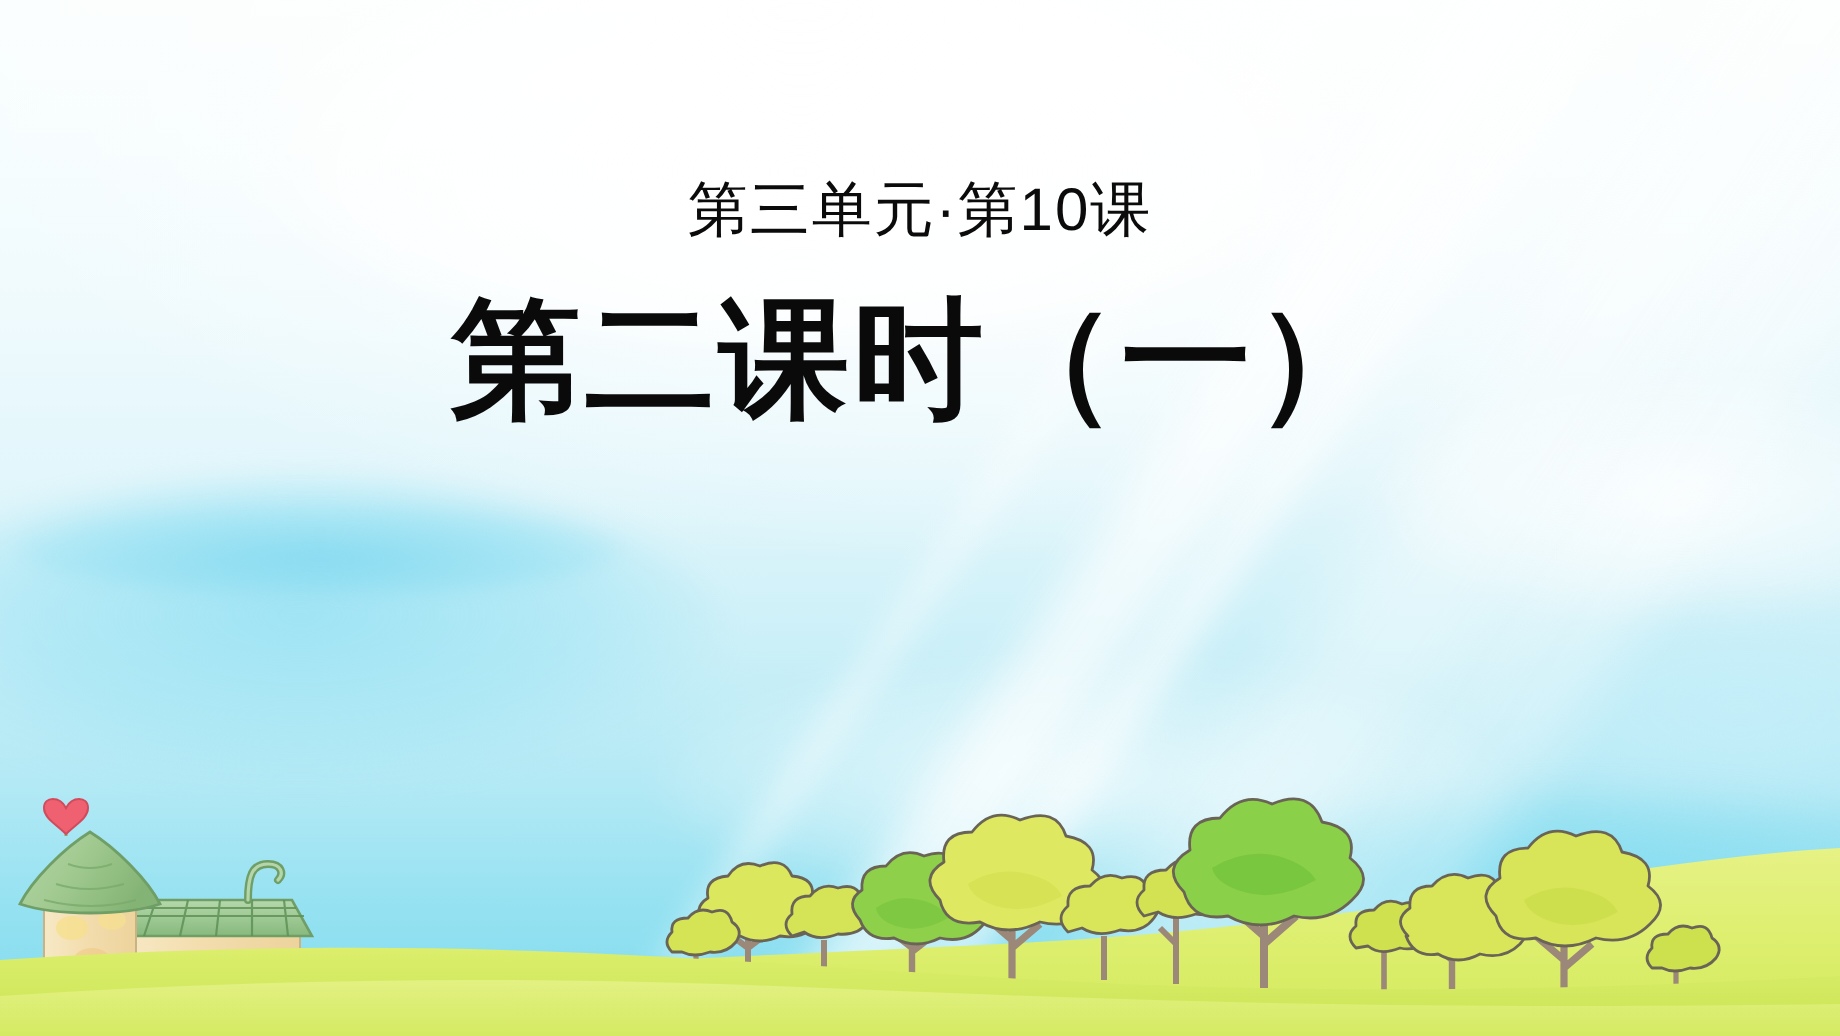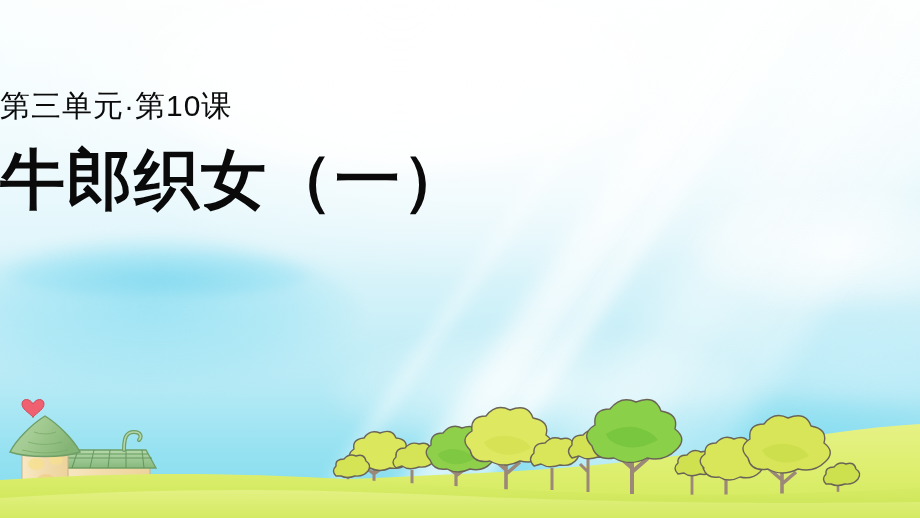--- a/index.html
+++ b/index.html
@@ -123,20 +123,21 @@
         rgba(126,219,240,0) 82%);
     filter: blur(8px);
   }
 
   
   .text-stack {
     position: absolute;
     left: 0;
     top: 86px;
     width: 920px;
+    text-align: center;
     z-index: 40;
   }
   .unit-line {
     font-size: 30px;
     line-height: 40px;
     color: #0b0b0b;
     letter-spacing: 1px;
     font-weight: 400;
     white-space: nowrap;
   }
@@ -212,21 +213,21 @@
   <div class="cloud cloud-bottom-blue"></div>
 
   <div class="beam beam-4"></div>
   <div class="beam beam-1"></div>
   <div class="beam beam-2"></div>
   <div class="beam beam-3"></div>
   <div class="beam beam-5"></div>
 
   <div class="text-stack">
     <div class="unit-line">第三单元·第10课</div>
-    <div class="main-title">牛郎织女（一）</div>
+    <div class="main-title">第二课时（一）</div>
   </div>
 
   <div class="ground-wrap">
     <svg viewBox="0 0 920 130" preserveAspectRatio="none" aria-hidden="true">
       <defs>
         <linearGradient id="gLight" x1="0" y1="0" x2="0" y2="1">
           <stop offset="0%" stop-color="#e6f285"></stop>
           <stop offset="55%" stop-color="#dcee6c"></stop>
           <stop offset="100%" stop-color="#d2e95c"></stop>
         </linearGradient>

